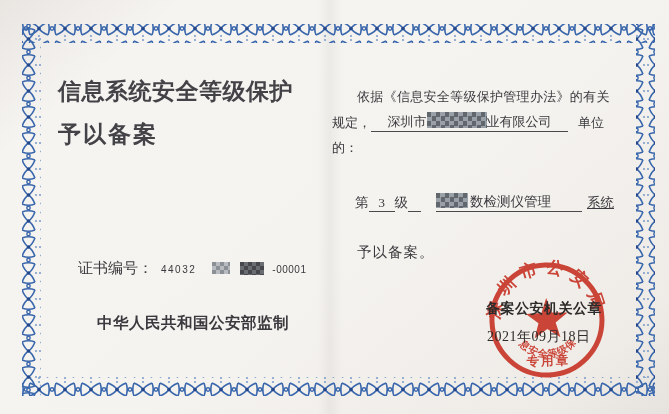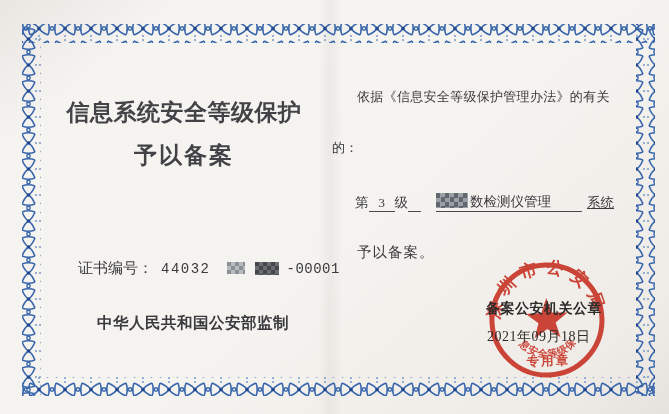--- a/index.html
+++ b/index.html
@@ -15,25 +15,25 @@
     overflow:hidden;
   }
   .crease {
     position:absolute; left:318px; top:0; width:24px; height:414px;
     background:linear-gradient(90deg,rgba(0,0,0,0) 0%,rgba(60,55,50,.05) 50%,rgba(0,0,0,0) 100%);
     pointer-events:none;
   }
   .frame-svg { position:absolute; left:0; top:0; }
   .abs { position:absolute; color:#3a393d; }
   
-  .title-block { left:58px; top:76px; width:252px; text-align:center; color:#434247;margin-top:21px; }
+  .title-block { left:58px; top:76px; width:252px; color:#434247; }
   .title-line1 { font-size:23px; letter-spacing:.5px; font-weight:600; }
   .title-line2 { font-size:23px; letter-spacing:2px; font-weight:600; margin-top:12px; }
   .certno { left:78px; top:259px; font-size:15px; white-space:nowrap; }
-  .certno .num { font-size:14px; letter-spacing:1.5px; margin-left:8px; font-family:Liberation Mono, monospace;text-align:right; }
+  .certno .num { font-size:10px; letter-spacing:1.5px; margin-left:8px; font-family:Liberation Sans, sans-serif;text-align:right; }
   .issuer { left:97px; top:313px; font-size:15.5px; letter-spacing:.5px; font-weight:600; }
   
   .intro1 { left:357px; top:88px;  font-size:13px; letter-spacing:.3px; white-space:nowrap; }
   .intro2 { left:332px; top:112px; font-size:13px; white-space:nowrap; }
   .intro3 { left:332px; top:139px; font-size:13px; }
   .grade  { left:355px; top:193px; font-size:13.5px; white-space:nowrap; }
   .filing { left:357px; top:243px; font-size:14.5px; letter-spacing:1px; }
   .u { display:inline-block; border-bottom:1.2px solid #4a494e; }
   .u-company { width:197px; text-align:center; vertical-align:bottom; }
   .u-level { width:26px; text-align:center; vertical-align:bottom; }
@@ -109,20 +109,23 @@
   </div>
 
   <div class="abs certno">
     <span>证书编号：</span><span class="num">44032</span><span class="redact redact-cert-light"></span><span class="redact redact-cert-dark"></span><span class="num" style="margin-left:8px;letter-spacing:.5px;">-00001</span>
   </div>
 
   <div class="abs intro1">依据《信息安全等级保护管理办法》的有关</div>
 
   <div class="abs issuer">中华人民共和国公安部监制</div>
 
+  <div class="abs intro2">
+    <span>规定，</span><span class="u u-company"><span>深圳市</span><span class="redact redact-company"></span><span>业有限公司</span></span><span class="after-underline">单位</span>
+  </div>
 
   <div class="abs intro3">的：</div>
 
   <div class="abs grade">
     <span>第</span><span class="u u-level"><span>3</span></span><span>级</span><span class="u u-short">&nbsp;</span><span class="u u-system"><span class="redact redact-system"></span><span>数检测仪管理</span></span><span class="sys-suffix">系统</span>
   </div>
 
   <div class="abs filing">予以备案。</div>
 
   <svg class="seal-svg" width="150" height="150" viewBox="0 0 150 150">

